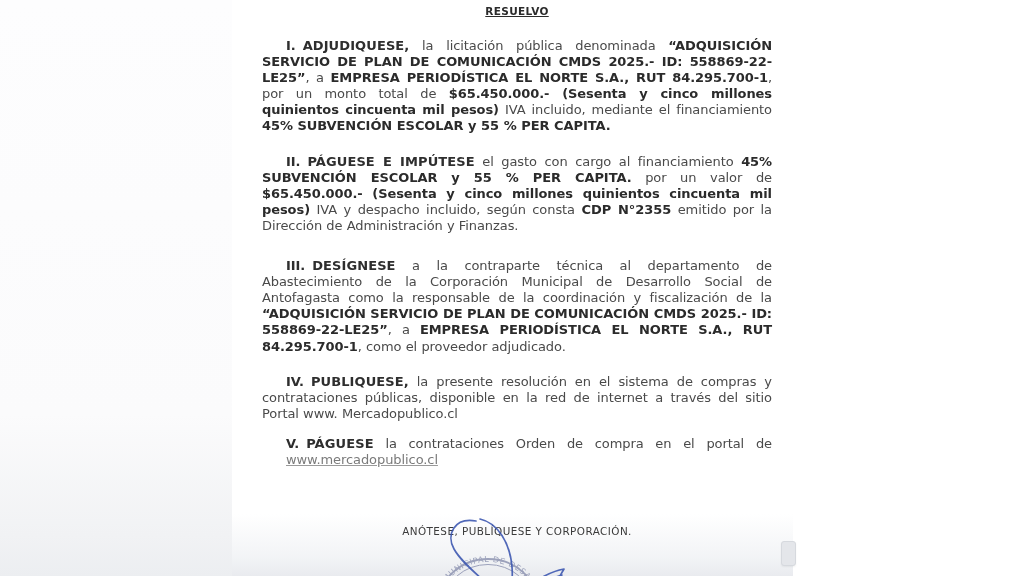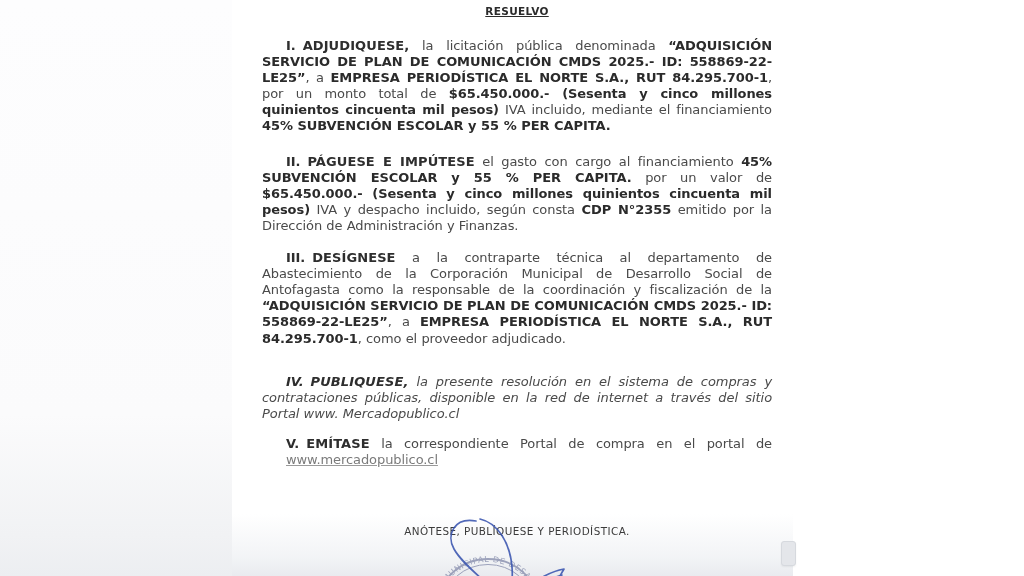--- a/index.html
+++ b/index.html
@@ -77,22 +77,22 @@
     margin: 0;
     text-align: justify;
     font-size: 13px;
     line-height: 16.1px;
     color: #4a4a4a;
     letter-spacing: -0.08px;
     word-spacing: 0.2px;
   }
   p.clause.c1 { margin-top: 21px; }
   p.clause.c2 { margin-top: 19px; }
-  p.clause.c3 { margin-top: 16px; }
-  p.clause.c4 { margin-top: 27px; font-style: italic; }
+  p.clause.c3 { margin-top: 24px; }
+  p.clause.c4 { margin-top: 19px; }
   p.clause.c5 { margin-top: 14px; }
 
   .indent { display: inline-block; width: 24px; }
   .num {
     font-weight: bold;
     color: #2e2e2e;
   }
   .gap-sm { display: inline-block; width: 7px; }
   .verb {
     font-weight: bold;
@@ -186,26 +186,26 @@
 
       <p class="clause c3">
         <span class="indent"></span><span class="num">III.</span><span class="gap-sm"></span><span class="verb">DESÍGNESE</span><span><span> a la contraparte técnica al departamento de Abastecimiento de la Corporación Municipal de Desarrollo Social de Antofagasta como la responsable de la coordinación y fiscalización de la </span><b class="em">“ADQUISICIÓN SERVICIO DE PLAN DE COMUNICACIÓN CMDS 2025.- ID: 558869-22-LE25”</b><span>, a </span><b class="em">EMPRESA PERIODÍSTICA EL NORTE S.A., RUT 84.295.700-1</b><span>, como el proveedor adjudicado.</span></span>
       </p>
 
       <p class="clause c4">
         <span class="indent"></span><span class="num">IV.</span><span class="gap-sm"></span><span class="verb">PUBLIQUESE,</span><span><span> la presente resolución en el sistema de compras y contrataciones públicas, disponible en la red de internet a través del sitio Portal www. Mercadopublico.cl</span></span>
       </p>
 
       <p class="clause c5">
-        <span class="indent"></span><span class="num">V.</span><span class="gap-sm"></span><span class="verb">EMÍTASE</span><span><span> la correspondiente Portal de compra en el portal de </span><span class="link">www.mercadopublico.cl</span></span>
+        <span class="indent"></span><span class="num">V.</span><span class="gap-sm"></span><span class="verb">PÁGUESE</span><span><span> la contrataciones Orden de compra en el portal de </span><span class="link">www.mercadopublico.cl</span></span>
       </p>
 
       <div class="sign-area">
 
-        <div class="sign-line sign-closing">ANÓTESE, PUBLÍQUESE Y PERIODÍSTICA.</div>
+        <div class="sign-line sign-closing">ANÓTESE, PUBLÍQUESE Y CORPORACIÓN.</div>
 
         <svg class="stamp" viewBox="0 0 126 102">
           <defs>
             <path id="arcTop" d="M 14 56 A 49 44 0 0 1 112 56"></path>
             <path id="arcBot" d="M 18 58 A 45 40 0 0 0 108 58"></path>
           </defs>
           <ellipse cx="63" cy="53" rx="49" ry="44" fill="none" stroke="#6a7299" stroke-width="1.8"></ellipse>
           <ellipse cx="63" cy="53" rx="43.5" ry="38.5" fill="none" stroke="#6a7299" stroke-width="1"></ellipse>
           <ellipse cx="63" cy="53" rx="28" ry="24" fill="none" stroke="#6a7299" stroke-width="1"></ellipse>
           <text font-family="'DejaVu Sans', sans-serif" font-size="8.1" fill="#6a7299" letter-spacing="0.6">

